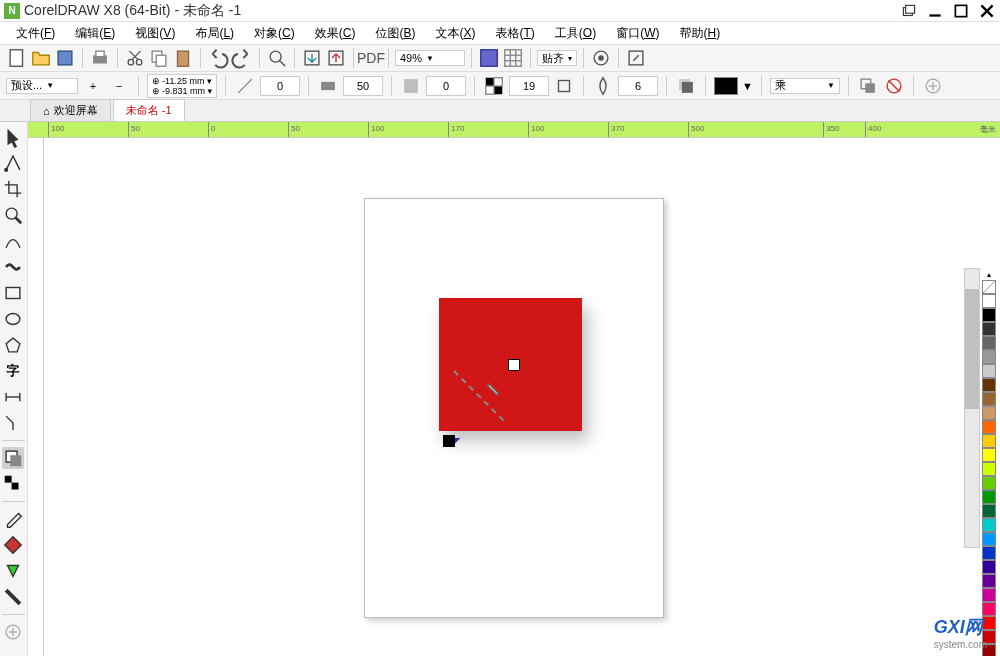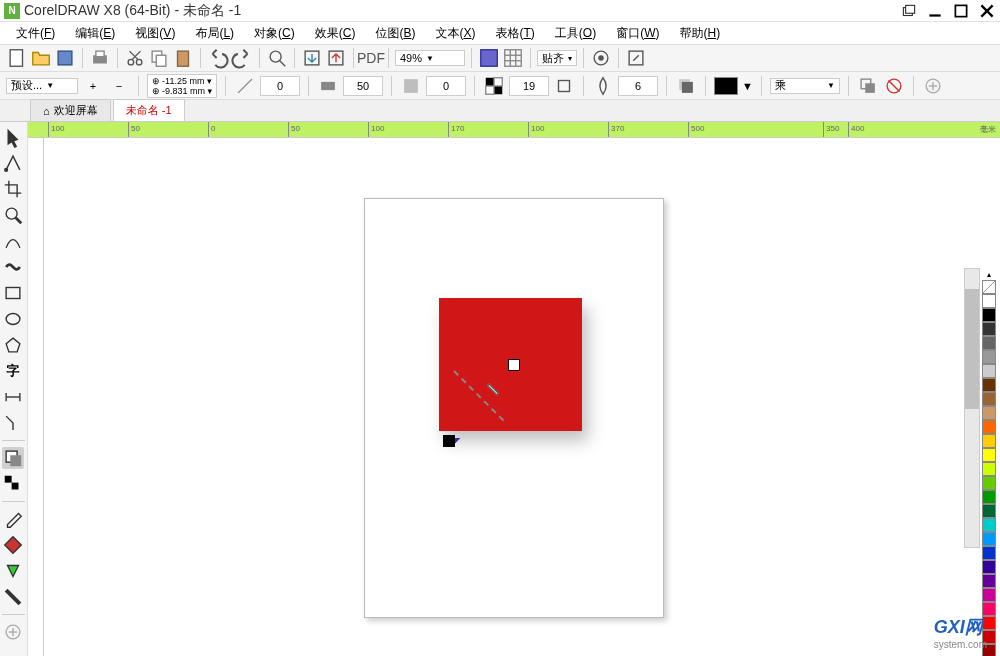--- a/index.html
+++ b/index.html
@@ -458,21 +458,21 @@
       <div class="tick" style="left:20px;"><span>100</span></div>
       <div class="tick" style="left:100px;"><span>50</span></div>
       <div class="tick" style="left:180px;"><span>0</span></div>
       <div class="tick" style="left:260px;"><span>50</span></div>
       <div class="tick" style="left:340px;"><span>100</span></div>
       <div class="tick" style="left:420px;"><span>170</span></div>
       <div class="tick" style="left:500px;"><span>100</span></div>
       <div class="tick" style="left:580px;"><span>370</span></div>
       <div class="tick" style="left:660px;"><span>500</span></div>
       <div class="tick" style="left:768px;margin-left:27px;"><span>350</span></div>
-      <div class="tick" style="left:820px;"><span>400</span></div>
+      <div class="tick" style="left:837px;"><span>400</span></div>
       <span style="position:absolute;right:4px;top:2px;">毫米</span>
     </div>
     <div class="ruler-v"></div>
 
     <div class="canvas-content">
       <div class="page"></div>
       <div class="red-square"></div>
       <div class="shadow-line"></div>
       <div class="slider-bar"></div>
       <div class="shadow-handle-center"></div>

